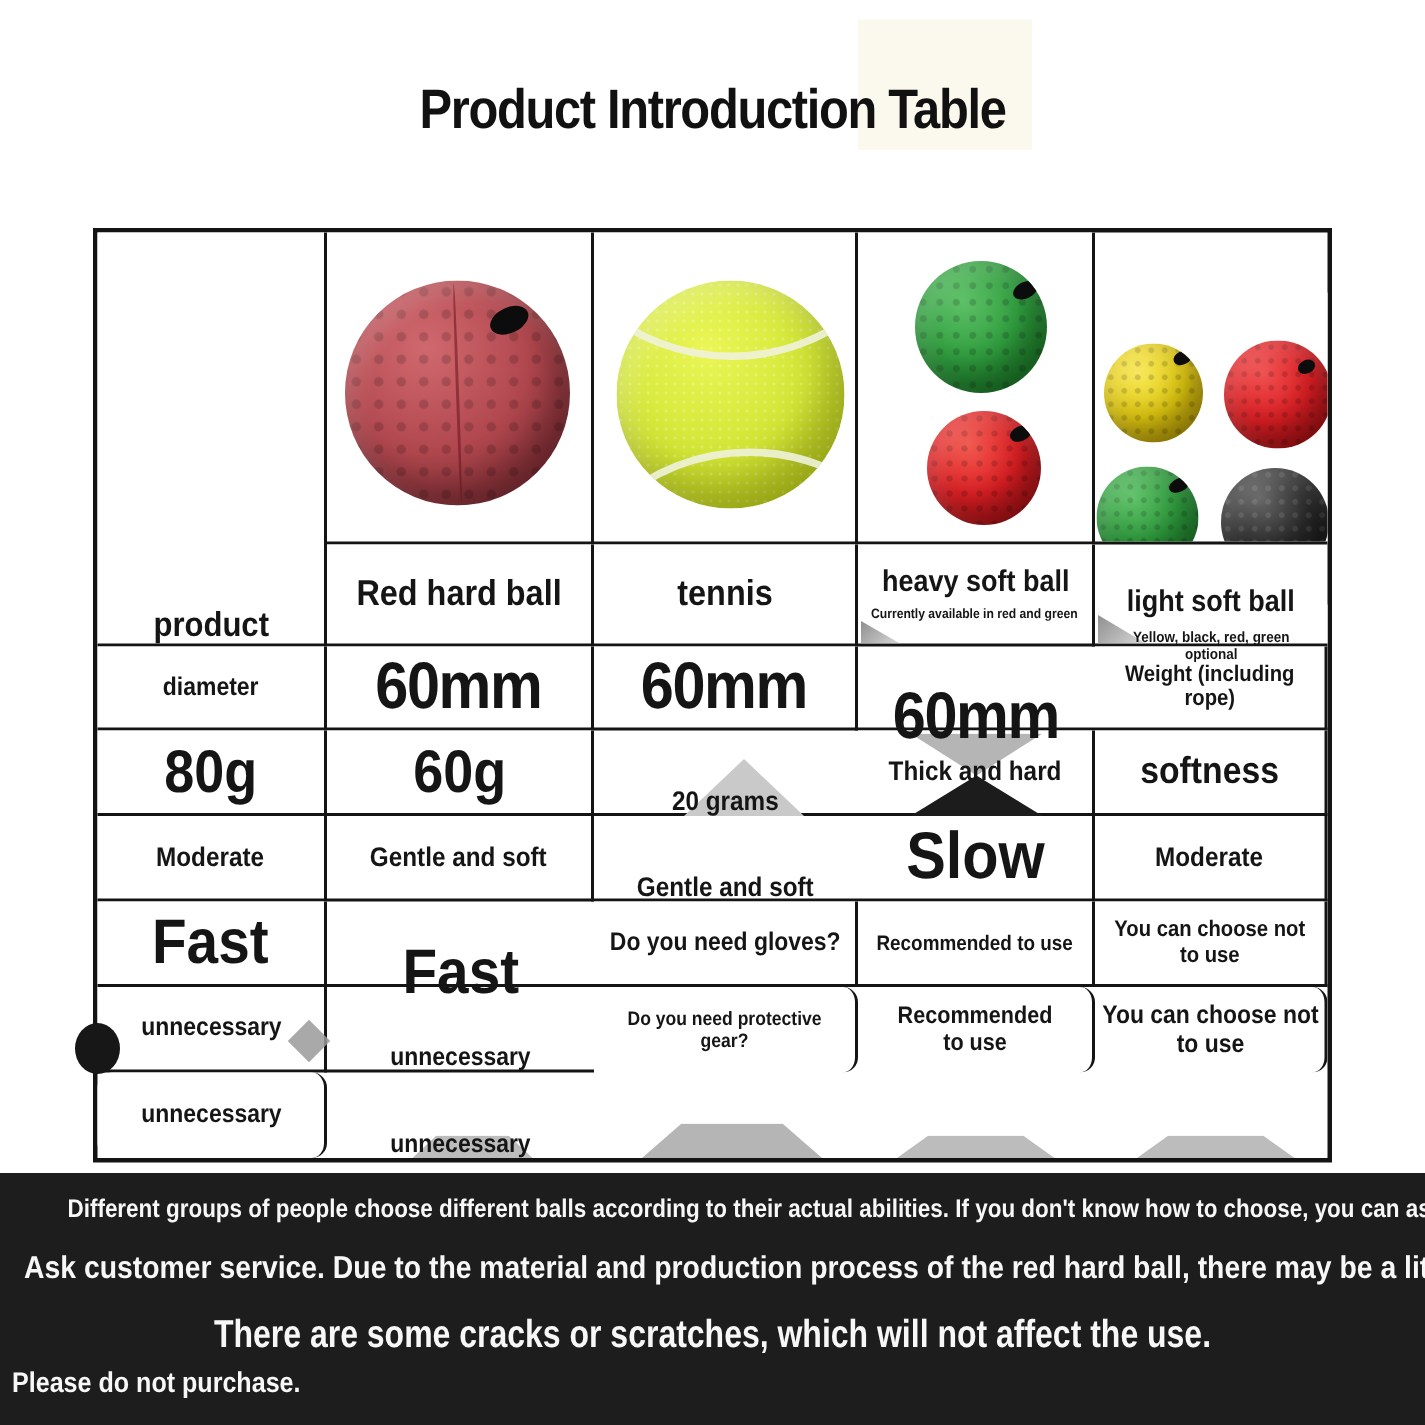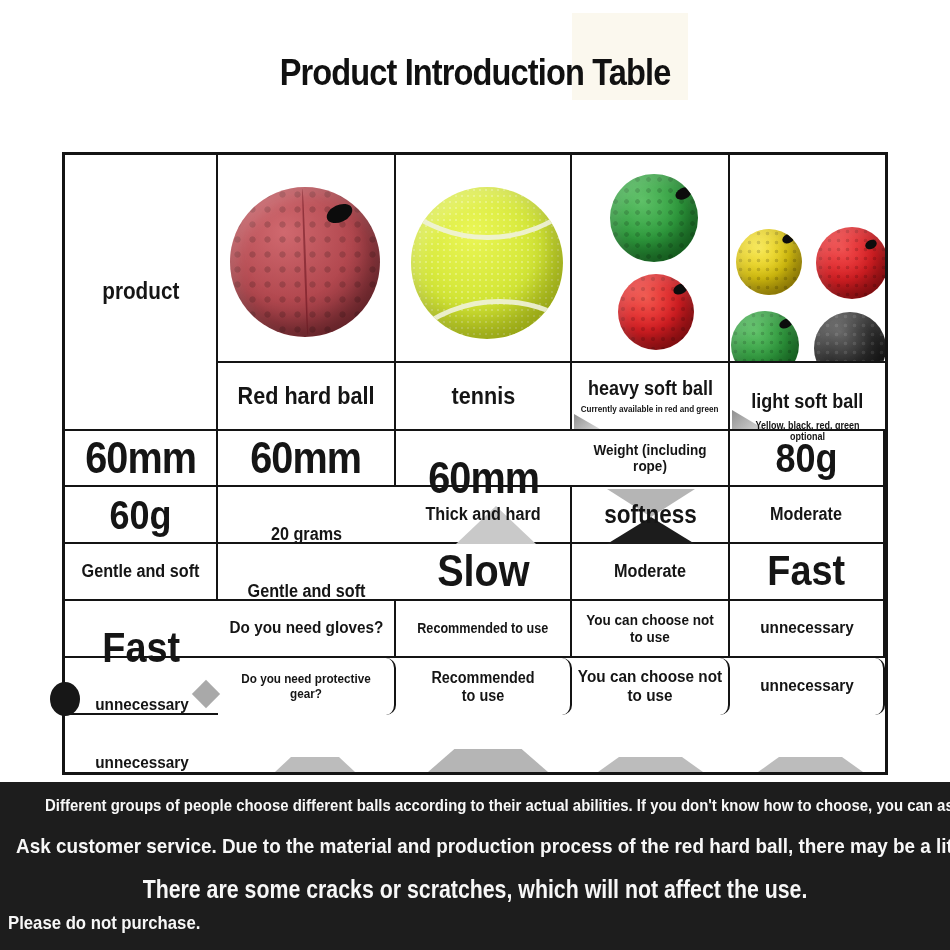--- a/index.html
+++ b/index.html
@@ -26,21 +26,21 @@
   }
   .cell{
     border-right:2px solid #141414;border-bottom:2px solid #141414;
     display:flex;flex-direction:column;align-items:center;justify-content:center;
     text-align:center;position:relative;background:#fff;box-sizing:border-box;
     line-height:1.1;
   }
   .cell.lastcol{border-right:none;margin-top:40px;}
   .cell.lastrow{border-bottom:none;border-radius:10px;}
   .cell > span{position:relative;z-index:4;display:inline-block;transform:scaleX(.9);}
-  .span2{grid-row:1/3;}
+  .span2{grid-row:1/3;justify-content:flex-end;}
   
   .lbl-product{font-size:23px;}
   .lbl-diameter{font-size:17px;}
   .lbl-weight{font-size:15px;}
   .lbl-softness{font-size:25px;}
   .lbl-rebound{font-size:17px;}
   .lbl-gloves{font-size:17px;}
   .lbl-gear{font-size:13px;}
   
   .v-name{font-size:24px;}
@@ -154,20 +154,23 @@
   <div class="cell">
     <span class="v-name-sm">heavy soft ball</span>
     <span class="note">Currently available in red and green</span>
   </div>
   <div class="cell lastcol">
     <span class="v-name-sm">light soft ball</span>
     <span class="note4">Yellow, black, red, green optional</span>
   </div>
 
   <div class="cell">
+    <span class="lbl-diameter">diameter</span>
+  </div>
+  <div class="cell">
       <span class="v-big">60mm</span>
     </div>
   <div class="cell">
       <span class="v-big">60mm</span>
     </div>
   <div class="cell lastcol">
       <span class="v-big">60mm</span>
     </div>
 
   <div class="cell">

